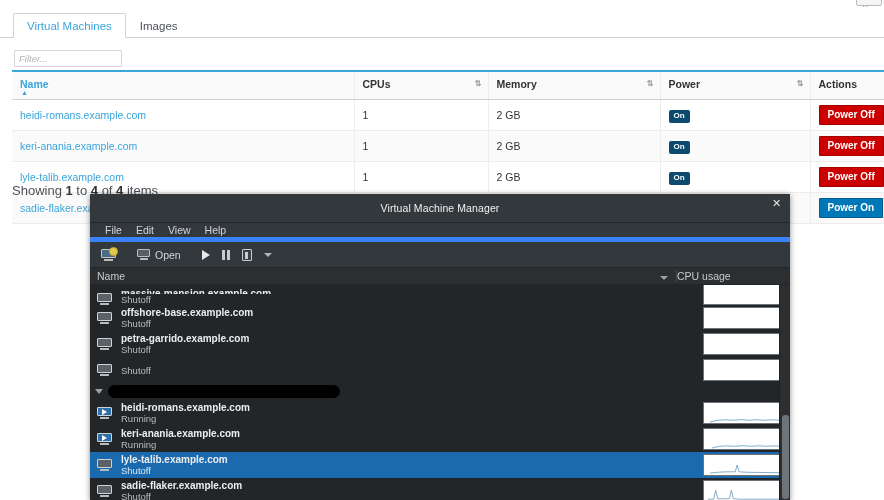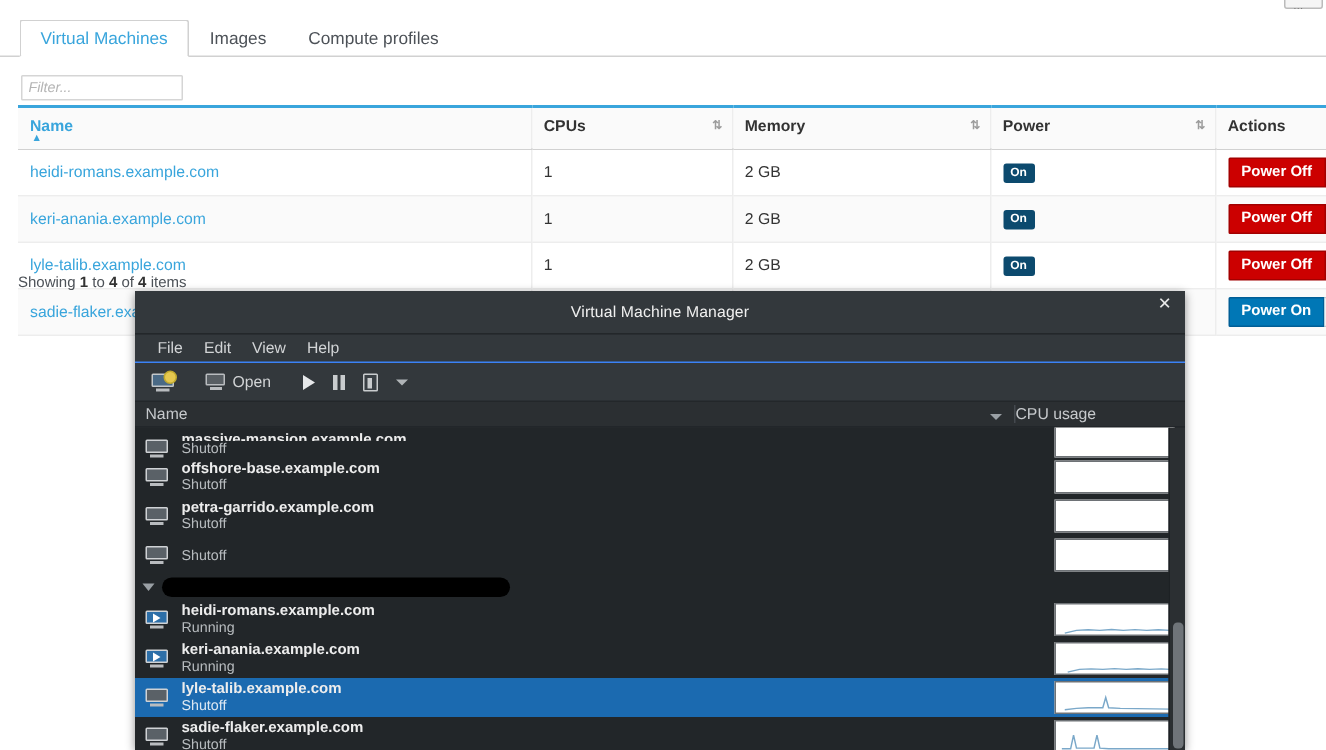--- a/index.html
+++ b/index.html
@@ -160,21 +160,21 @@
     color: #767676;
     font-size: 7px;
     line-height: 11px;
     text-align: center;
     padding-top: 4px;
     cursor: pointer;
   }
 
   .showing {
     position: absolute; left: 12px; top: 183px;
-    font-size: 10px; color: #4d5258;
+    font-size: 13px; color: #4d5258;
   }
   .showing b { color: #333; }
 
   
   #vmm {
     position: absolute;
     left: 90px; top: 194px;
     width: 700px; height: 306px;
     background: #2b2f32;
     box-shadow: 0 1px 6px rgba(0,0,0,0.45);
@@ -197,21 +197,21 @@
     position: absolute; right: 8px; top: 4px;
     width: 11px; height: 11px;
     color: #e8e8e8; font-size: 11px; line-height: 11px;
     text-align: center; cursor: pointer;
   }
   .vmm-menu {
     height: 19px;
     background: #33383c;
     display: flex; align-items: center;
     padding-left: 8px;
-    border-bottom: 1px solid #3b82f6;
+    border-bottom: 5px solid #3b82f6;
   }
   .vmm-menu span {
     font-size: 10.5px; color: #d2d4d6;
     padding: 0 7px; cursor: pointer; line-height: 14px;
   }
   .vmm-toolbar {
     height: 26px;
     background: #33383c;
     display: flex; align-items: center;
     padding-left: 5px;
@@ -381,21 +381,20 @@
 <div id="webpage">
 
   <div class="corner-stub">
     <div class="dots">…</div>
   </div>
 
   <nav class="tabbar">
     <ul>
       <li class="active">Virtual Machines</li>
       <li>Images</li>
-      <li>Compute profiles</li>
     </ul>
   </nav>
 
   <div class="filter-wrap">
     <input class="filter-input" type="text" placeholder="Filter..." style="">
   </div>
 
   <table class="vm-table">
     <colgroup>
       <col style="width:342px">

